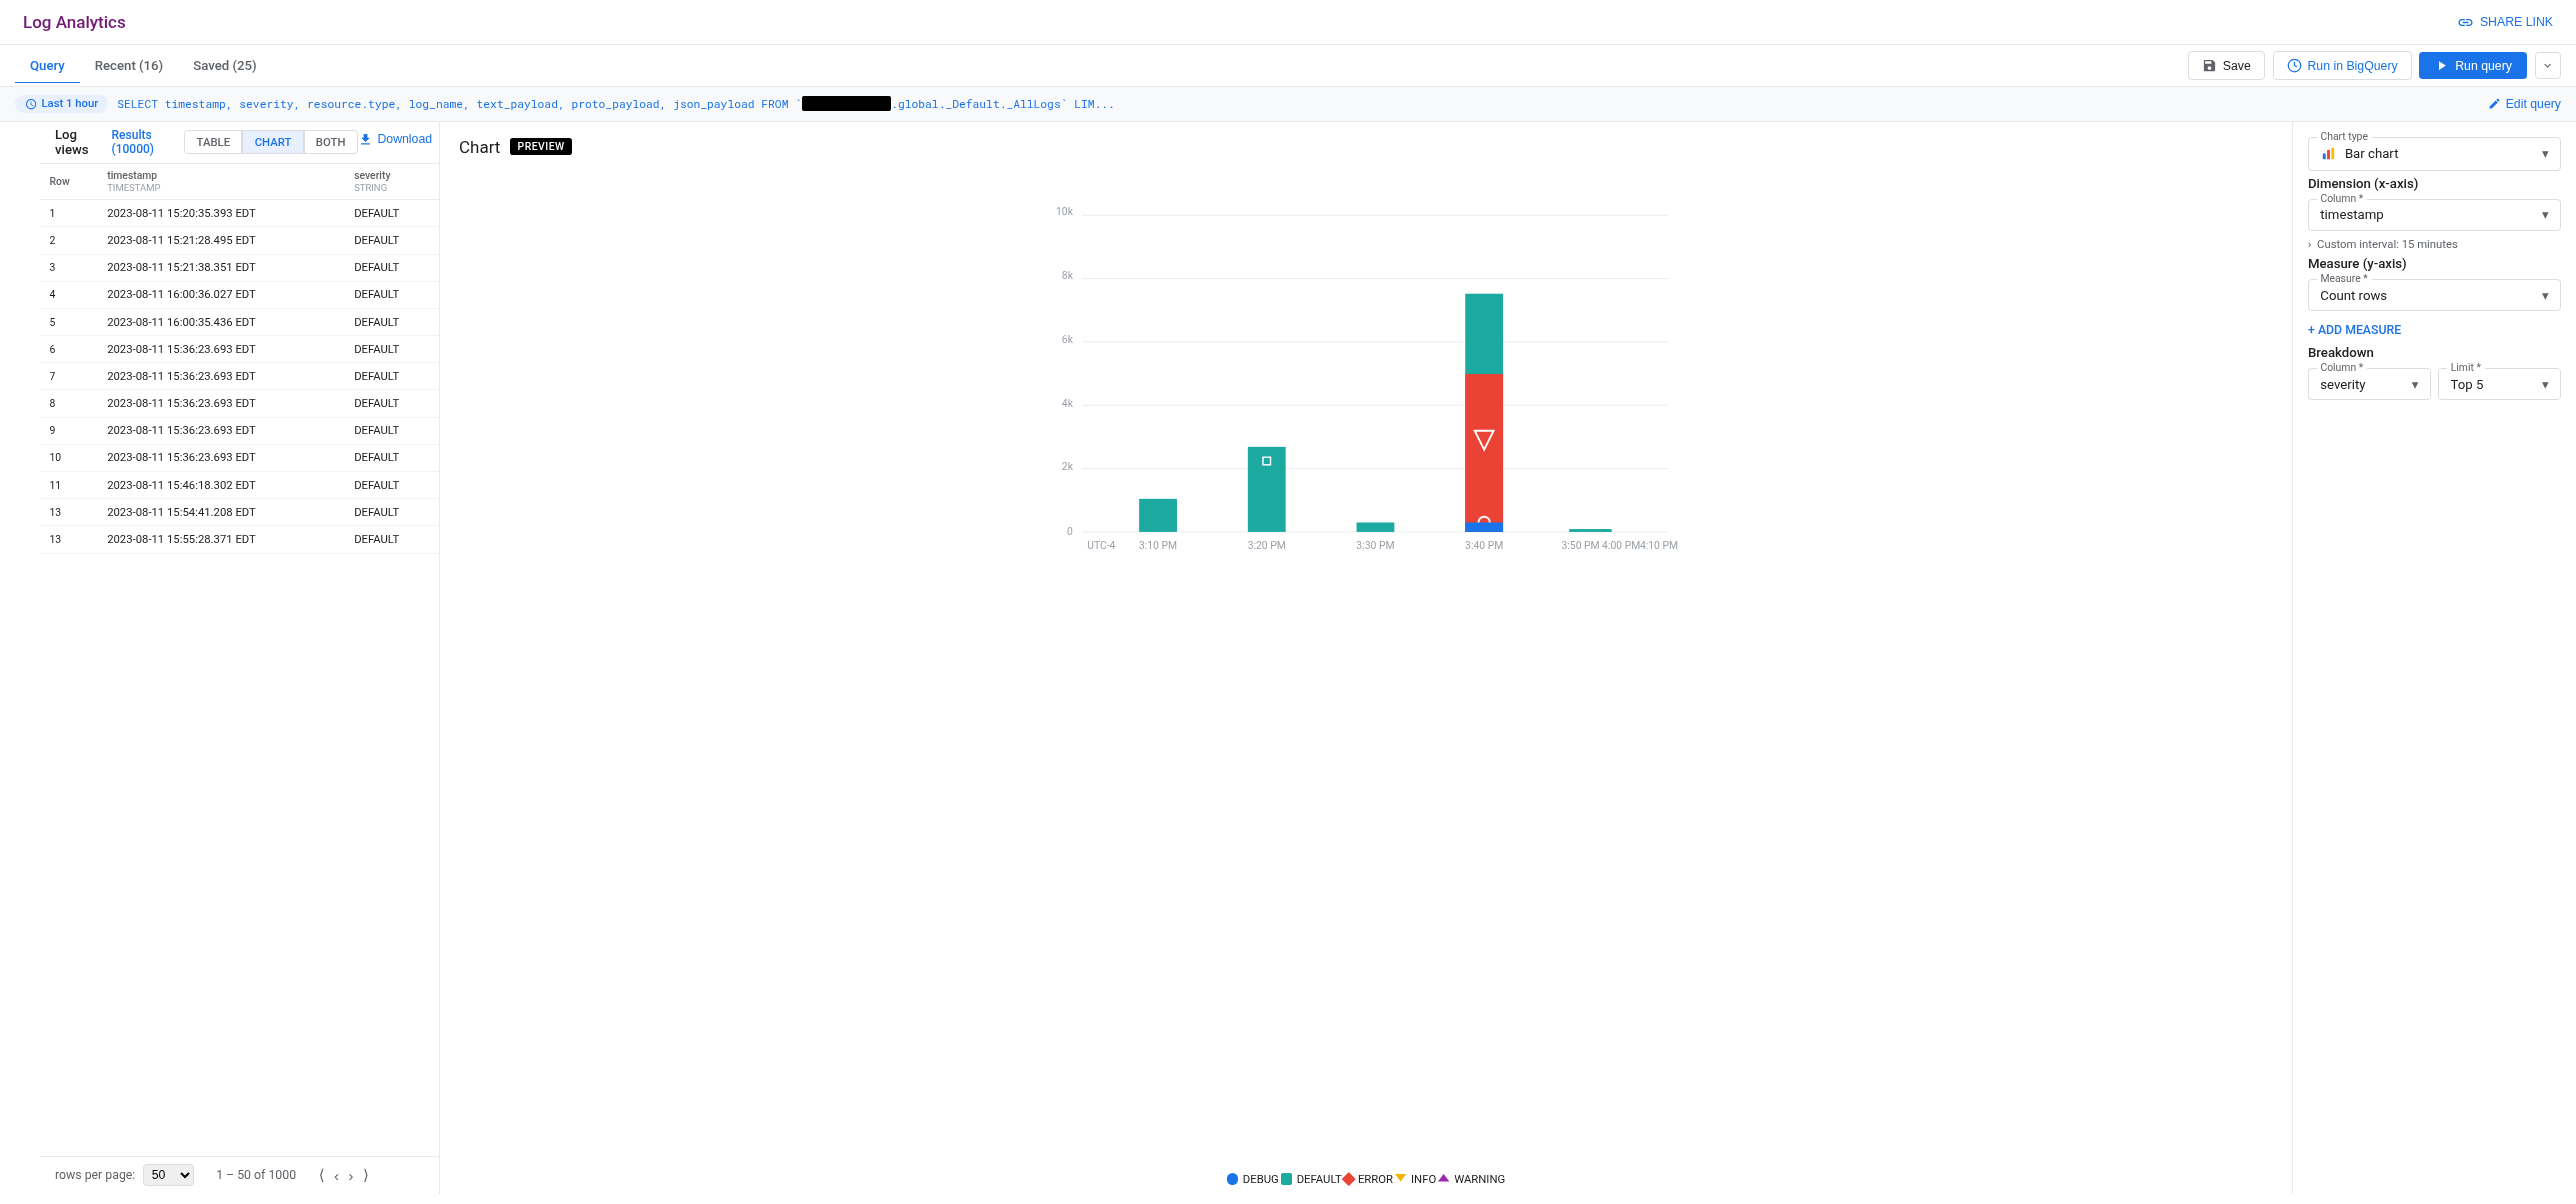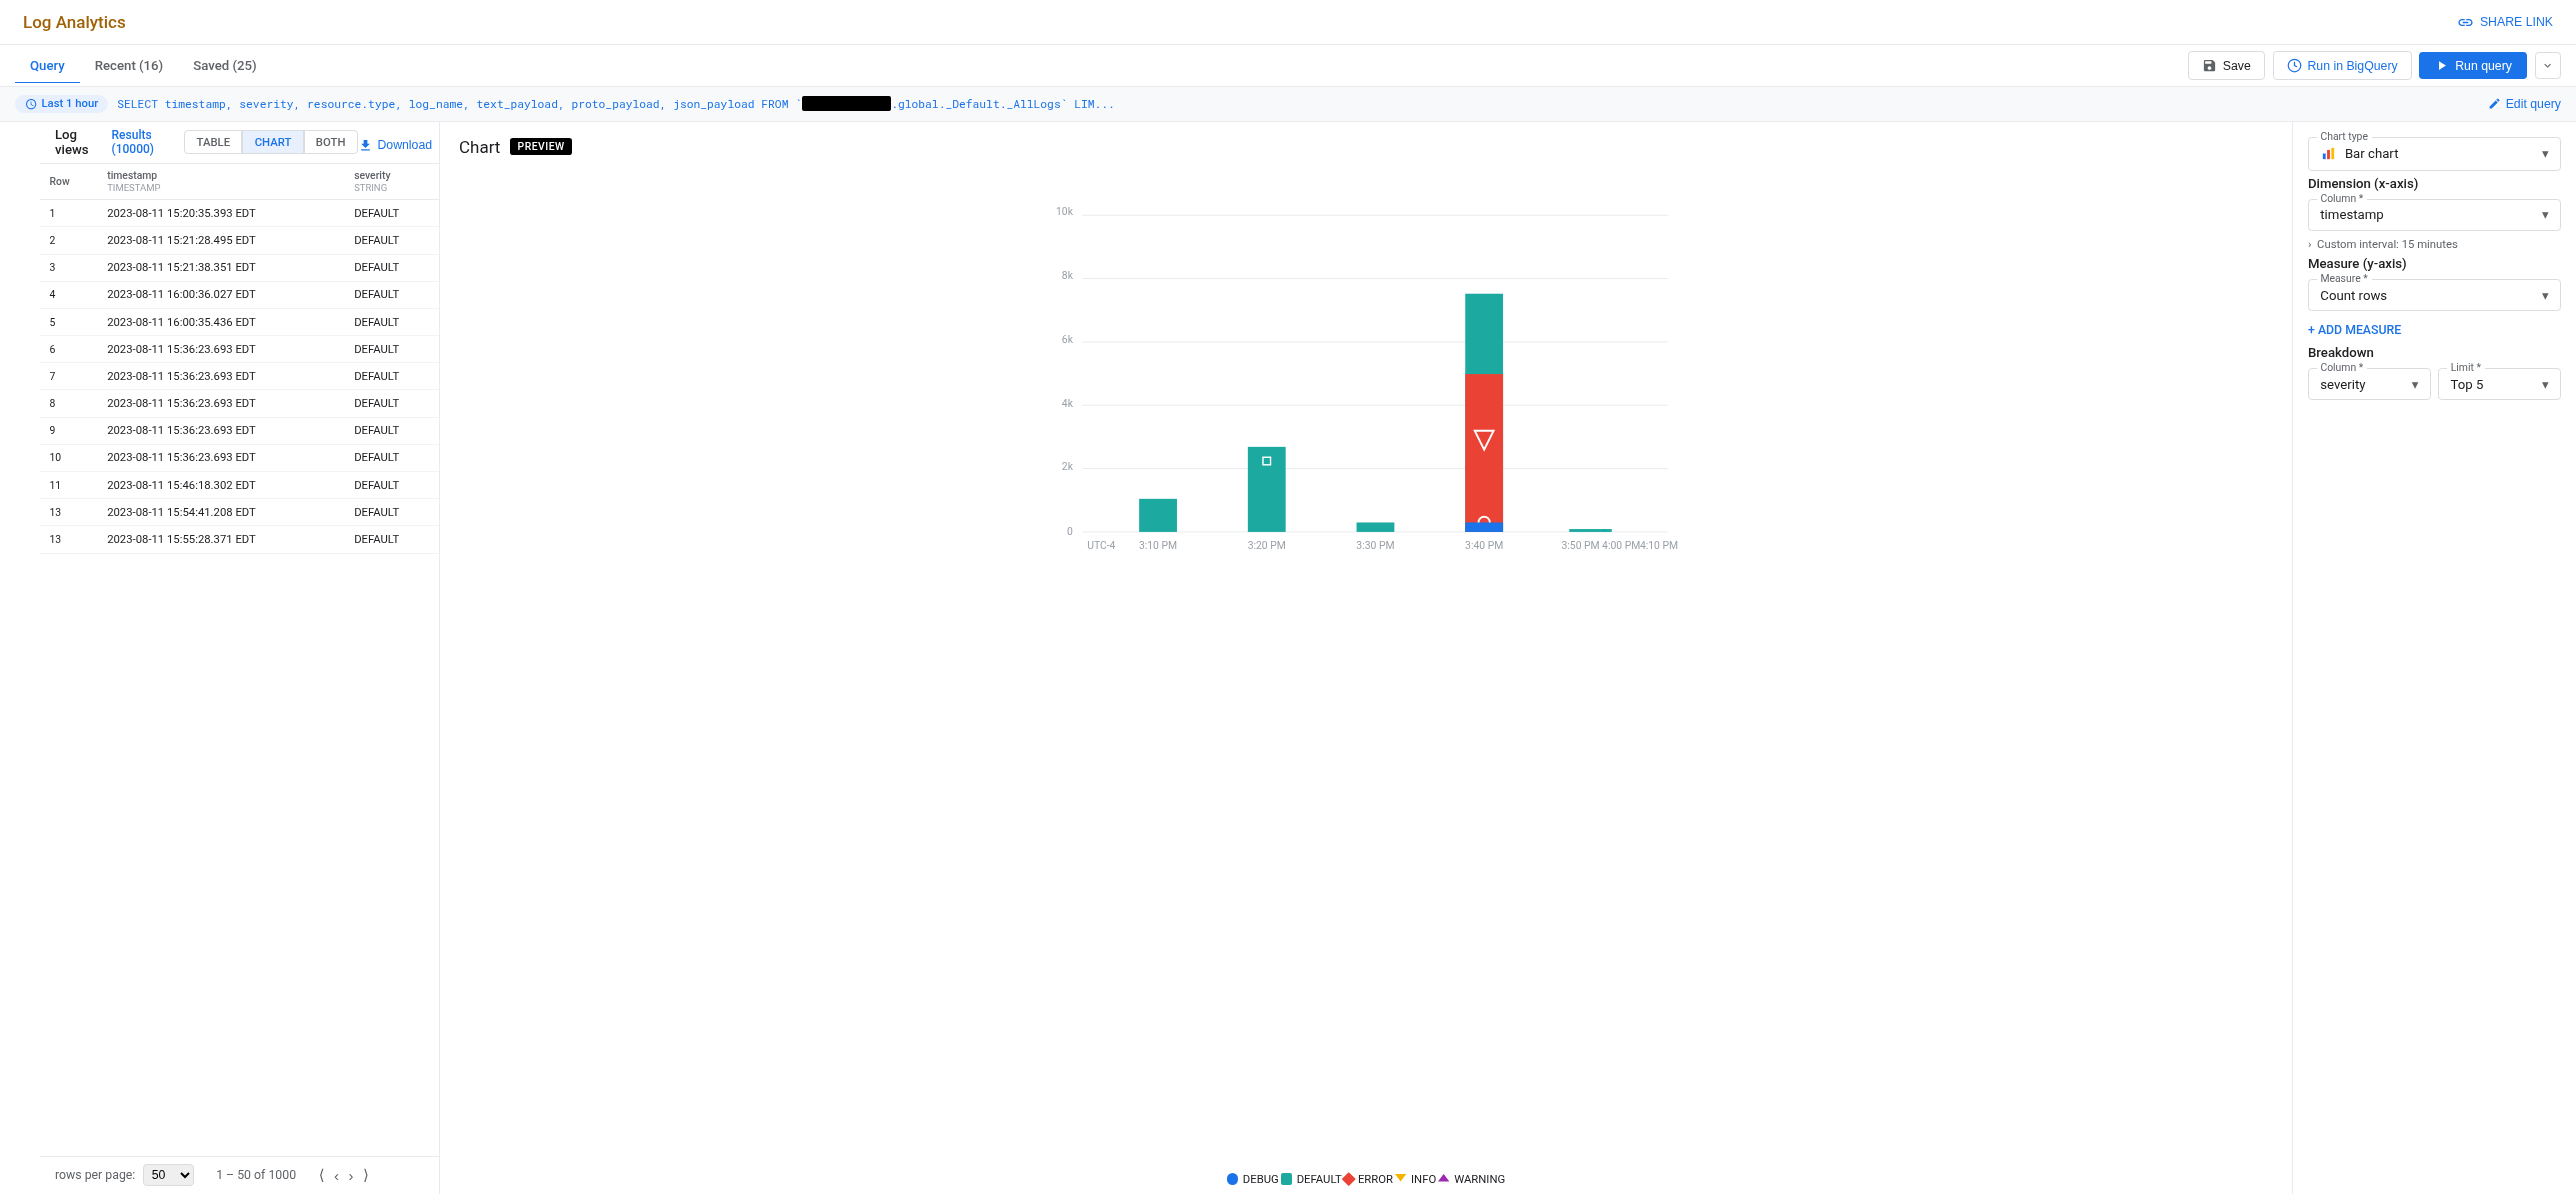--- a/index.html
+++ b/index.html
@@ -4,21 +4,21 @@
   <style>
     * { box-sizing: border-box; margin: 0; padding: 0; }
     body { font-family: 'Google Sans', Roboto, Arial, sans-serif; font-size: 12.3px; color: #202124; background: #fff; overflow: hidden; }
 
     
     .app-header {
       display: flex; align-items: center; justify-content: space-between;
       padding: 9.5px 23px; border-bottom: 0.9px solid #e8eaed;
       height: 45px;
     }
-    .app-title { font-size: 17px; font-weight: 500; color: #a16207; }
+    .app-title { font-size: 17px; font-weight: 500; color: #701a75; }
     .share-link-btn {
       display: flex; align-items: center; gap: 5.7px;
       color: #1a73e8; font-size: 12.3px; font-weight: 500; cursor: pointer;
       border: none; background: none;
     }
 
     
     .tabs-row {
       display: flex; align-items: center;
       padding: 0 15px; border-bottom: 0.9px solid #e8eaed;
@@ -92,21 +92,21 @@
       display: flex; align-items: center; border-bottom: 0.9px solid #e8eaed;
       height: 42px; padding: 0 15px;
     }
     .log-views-label { font-size: 13.2px; font-weight: 500; color: #202124; margin-right: 23px; }
     .result-tab-active { color: #1a73e8; font-size: 12px; font-weight: 500; border-bottom: 1.9px solid #1a73e8; padding: 9.5px 0; margin-right: 19px; }
     .view-type-tabs { display: flex; gap: 0; margin-left: 11.3px; }
     .vt { padding: 4.7px 11.3px; font-size: 11.3px; font-weight: 500; cursor: pointer; border: 0.9px solid #dadce0; color: #5f6368; background: #fff; }
     .vt:first-child { border-radius: 3.8px 0 0 3.8px; }
     .vt:last-child { border-radius: 0 3.8px 3.8px 0; }
     .vt.active-vt { background: #e8f0fe; color: #1a73e8; }
-    .right-actions { margin-left: auto; display: flex; align-items: flex-end; gap: 13px; }
+    .right-actions { margin-left: auto; display: flex; align-items: flex-start; gap: 13px; }
 
     
     .data-table { width: 100%; border-collapse: collapse; font-size: 11.3px; }
     .data-table th {
       text-align: left; padding: 5.7px 9.5px; font-size: 10.4px;
       color: #5f6368; font-weight: 500; border-bottom: 0.9px solid #e8eaed;
       position: sticky; top: 0; background: #fff; z-index: 1;
     }
     .data-table th .col-type { color: #9aa0a6; font-size: 9.5px; display: block; font-weight: 400; }
     .data-table td { padding: 6.6px 9.5px; border-bottom: 0.9px solid #f1f3f4; color: #202124; }

